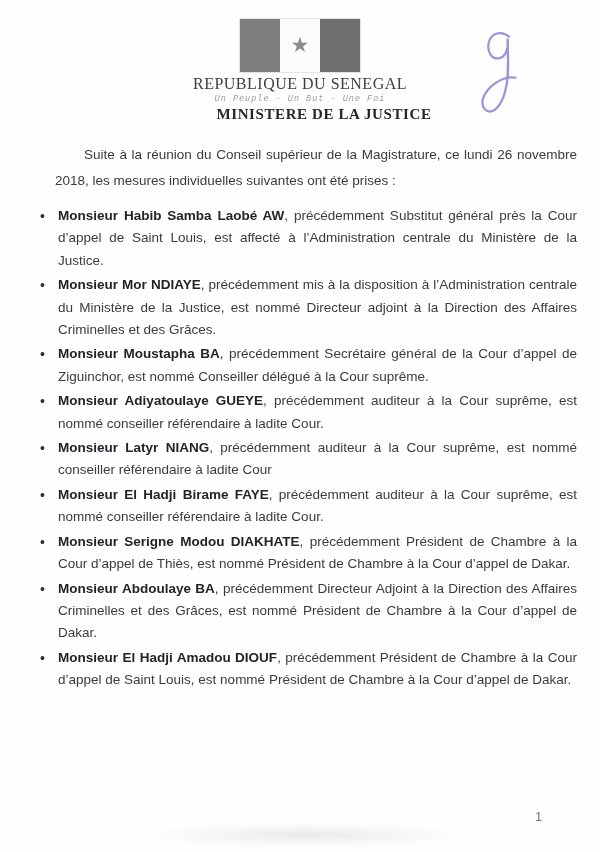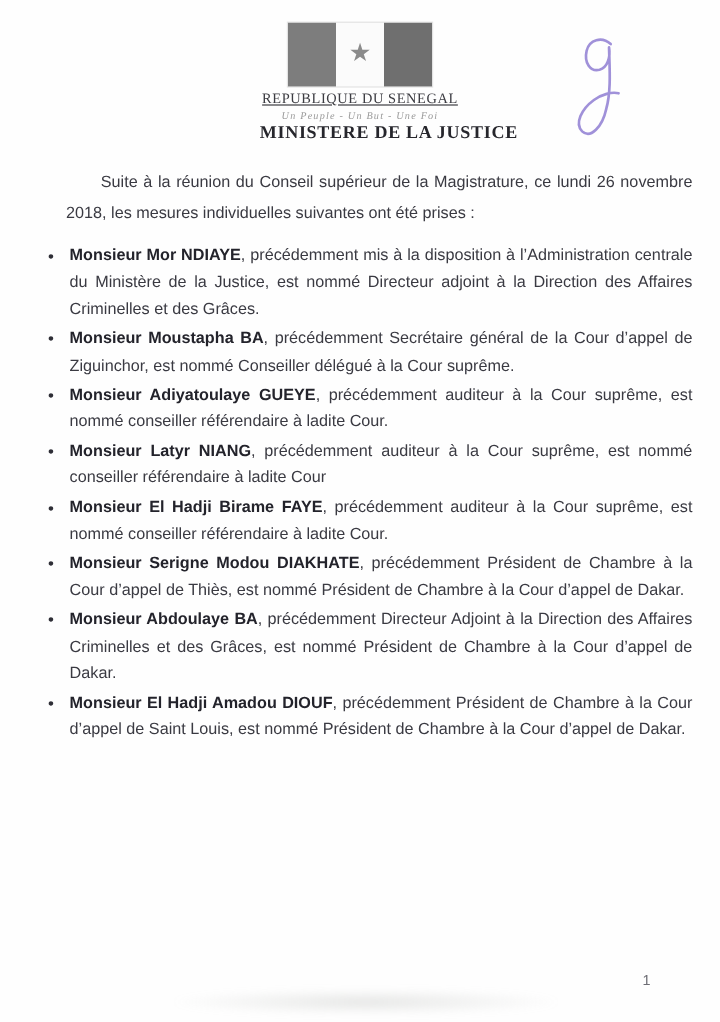--- a/index.html
+++ b/index.html
@@ -37,28 +37,27 @@
   }
   .flag .star {
     font-size: 21px;
     line-height: 1;
     color: #8b8b8b;
     transform: translateY(-1px);
   }
   .republic-line {
     margin-top: 3px;
     font-family: "Liberation Serif", "DejaVu Serif", serif;
-    font-size: 12px;
+    font-size: 16px;
     letter-spacing: 0.5px;
     color: #3c3c42;
-    text-decoration: underline;
   }
   .motto-line {
     margin-top: 1px;
-    font-family: Liberation Serif, serif;
+    font-family: Liberation Mono, monospace;
     font-style: italic;
     font-size: 8.5px;
     letter-spacing: 1px;
     color: #9a9a9a;
   }
   .ministry-title {
     margin-top: 2px;
     font-family: "Liberation Serif", "DejaVu Serif", serif;
     font-weight: 700;
     font-size: 15px;
@@ -152,20 +151,21 @@
 
   <svg class="handwriting" viewBox="0 0 60 100">
     <path d="M46,10 C38,3 27,6 24.5,16 C22,27 28,35 36,33 C43,31 46,22 44.5,13
              C45,32 46.5,52 42,68 C38.5,84 28,95 20.5,88 C13.5,81 20,68 31,60
              C38,55 47,52.5 53,54" fill="none" stroke="#8f7ed2" stroke-width="2.4" stroke-linecap="round" stroke-linejoin="round" opacity="0.85"></path>
   </svg>
 
   <p class="intro">Suite à la réunion du Conseil supérieur de la Magistrature, ce lundi 26 novembre 2018, les mesures individuelles suivantes ont été prises :</p>
 
   <ul class="measures">
+    <li><span class="person-name">Monsieur Habib Samba Laobé AW</span><span>, précédemment Substitut général près la Cour d’appel de Saint Louis, est affecté à l’Administration centrale du Ministère de la Justice.</span></li>
     <li><span class="person-name">Monsieur Mor NDIAYE</span><span>, précédemment mis à la disposition à l’Administration centrale du Ministère de la Justice, est nommé Directeur adjoint à la Direction des Affaires Criminelles et des Grâces.</span></li>
     <li><span class="person-name">Monsieur Moustapha BA</span><span>, précédemment Secrétaire général de la Cour d’appel de Ziguinchor, est nommé Conseiller délégué à la Cour suprême.</span></li>
     <li><span class="person-name">Monsieur Adiyatoulaye GUEYE</span><span>, précédemment auditeur à la Cour suprême, est nommé conseiller référendaire à ladite Cour.</span></li>
     <li><span class="person-name">Monsieur Latyr NIANG</span><span>, précédemment auditeur à la Cour suprême, est nommé conseiller référendaire à ladite Cour</span></li>
     <li><span class="person-name">Monsieur El Hadji Birame FAYE</span><span>, précédemment auditeur à la Cour suprême, est nommé conseiller référendaire à ladite Cour.</span></li>
     <li><span class="person-name">Monsieur Serigne Modou DIAKHATE</span><span>, précédemment Président de Chambre à la Cour d’appel de Thiès, est nommé Président de Chambre à la Cour d’appel de Dakar.</span></li>
     <li><span class="person-name">Monsieur Abdoulaye BA</span><span>, précédemment Directeur Adjoint à la Direction des Affaires Criminelles et des Grâces, est nommé Président de Chambre à la Cour d’appel de Dakar.</span></li>
     <li><span class="person-name">Monsieur El Hadji Amadou DIOUF</span><span>, précédemment Président de Chambre à la Cour d’appel de Saint Louis, est nommé Président de Chambre à la Cour d’appel de Dakar.</span></li>
 
   </ul>

